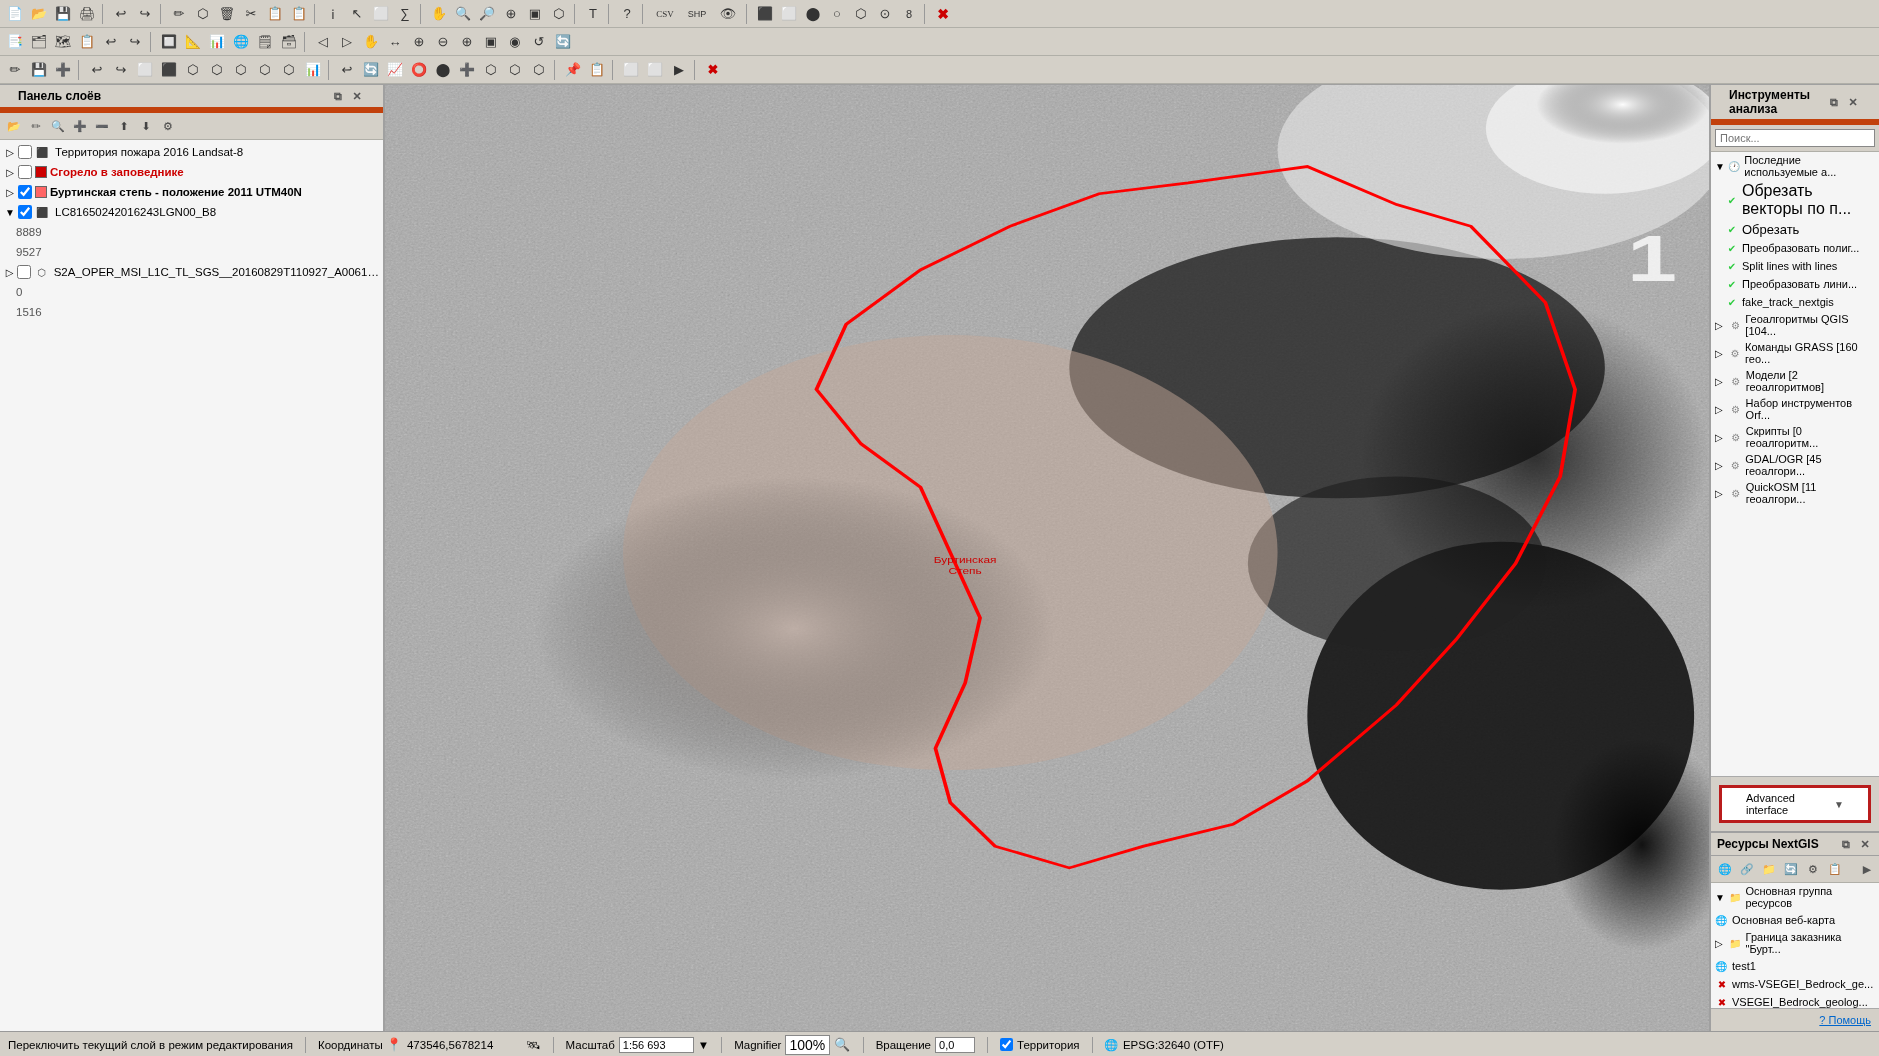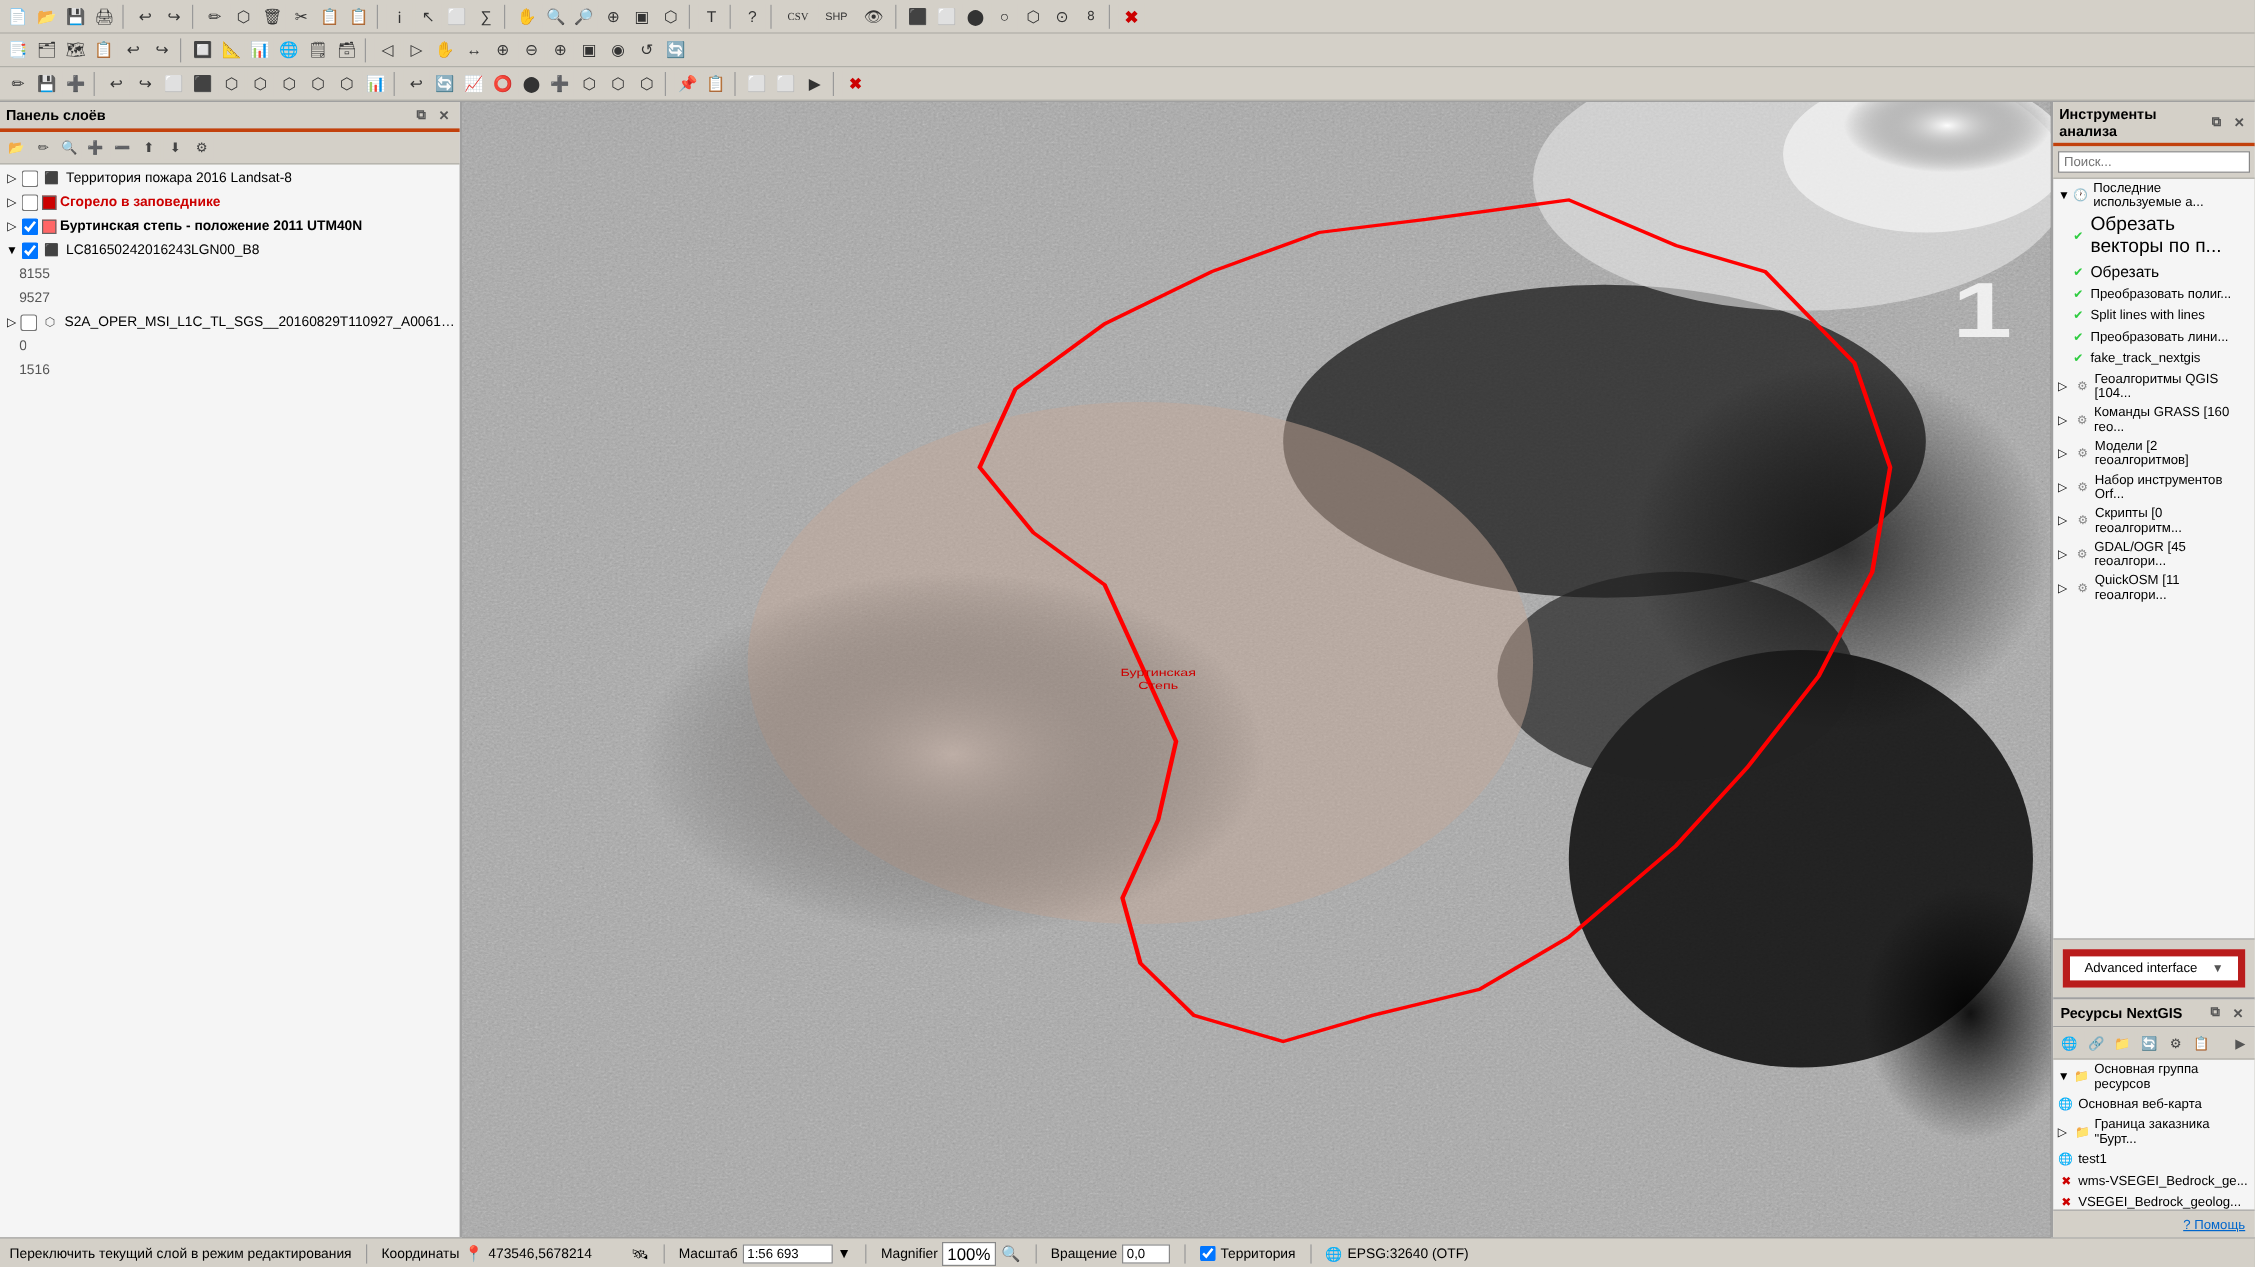--- a/index.html
+++ b/index.html
@@ -41,22 +41,22 @@
     .layers-panel {
       width: 385px;
       background: #f5f5f5;
       border-right: 2px solid #a0a0a0;
       display: flex;
       flex-direction: column;
       min-width: 200px;
     }
     .panel-header {
       background: #d4d0c8;
-      border-bottom: 3px solid #c2410c;
-      padding: 3px 5px;
+      border-bottom: 6px solid #c2410c;
+      padding: 3px 18px;
       display: flex;
       align-items: center;
       justify-content: space-between;
       font-size: 12px;
       font-weight: bold;
     }
     .panel-header-title {
       font-weight: bold;
       font-size: 12px;
     }
@@ -177,23 +177,23 @@
       cursor: pointer;
       font-size: 11px;
     }
     .tree-icon { width: 14px; height: 14px; margin-right: 3px; display: flex; align-items: center; justify-content: center; font-size: 10px; flex-shrink: 0; }
     .tree-arrow { width: 12px; margin-right: 2px; font-size: 10px; cursor: pointer; }
     .tree-indent { padding-left: 14px; }
 
     
     .adv-interface {
       display: flex; align-items: center; justify-content: space-between;
-      padding: 4px 12px;
+      padding: 4px 24px;
       background: white;
-      border: 6px solid #b91c1c;
+      border: 3px solid #b91c1c;
       margin: 4px;
       cursor: pointer;
       font-size: 11px;
     }
     .resources-header {
       background: #d4d0c8;
       padding: 3px 6px;
       display: flex; align-items: center; justify-content: space-between;
       font-size: 12px; font-weight: bold;
       border-bottom: 1px solid #a0a0a0;
@@ -432,21 +432,21 @@
       </div>
 
       <div class="layer-item">
         <span class="expand-arrow">▼</span>
         <input type="checkbox" class="layer-checkbox" checked="" style="">
         <span class="layer-icon" style="color:#555;">⬛</span>
         <span class="layer-name">LC81650242016243LGN00_B8</span>
       </div>
 
       <div class="layer-item layer-indent">
-        <span class="layer-name" style="color:#555;">8155</span>
+        <span class="layer-name" style="color:#555;">8889</span>
       </div>
       <div class="layer-item layer-indent">
         <span class="layer-name" style="color:#555;">9527</span>
       </div>
 
       <div class="layer-item">
         <span class="expand-arrow">▷</span>
         <input type="checkbox" class="layer-checkbox" style="">
         <span class="layer-icon" style="color:#555;">⬡</span>
         <span class="layer-name">S2A_OPER_MSI_L1C_TL_SGS__20160829T110927_A006195_...</span>

